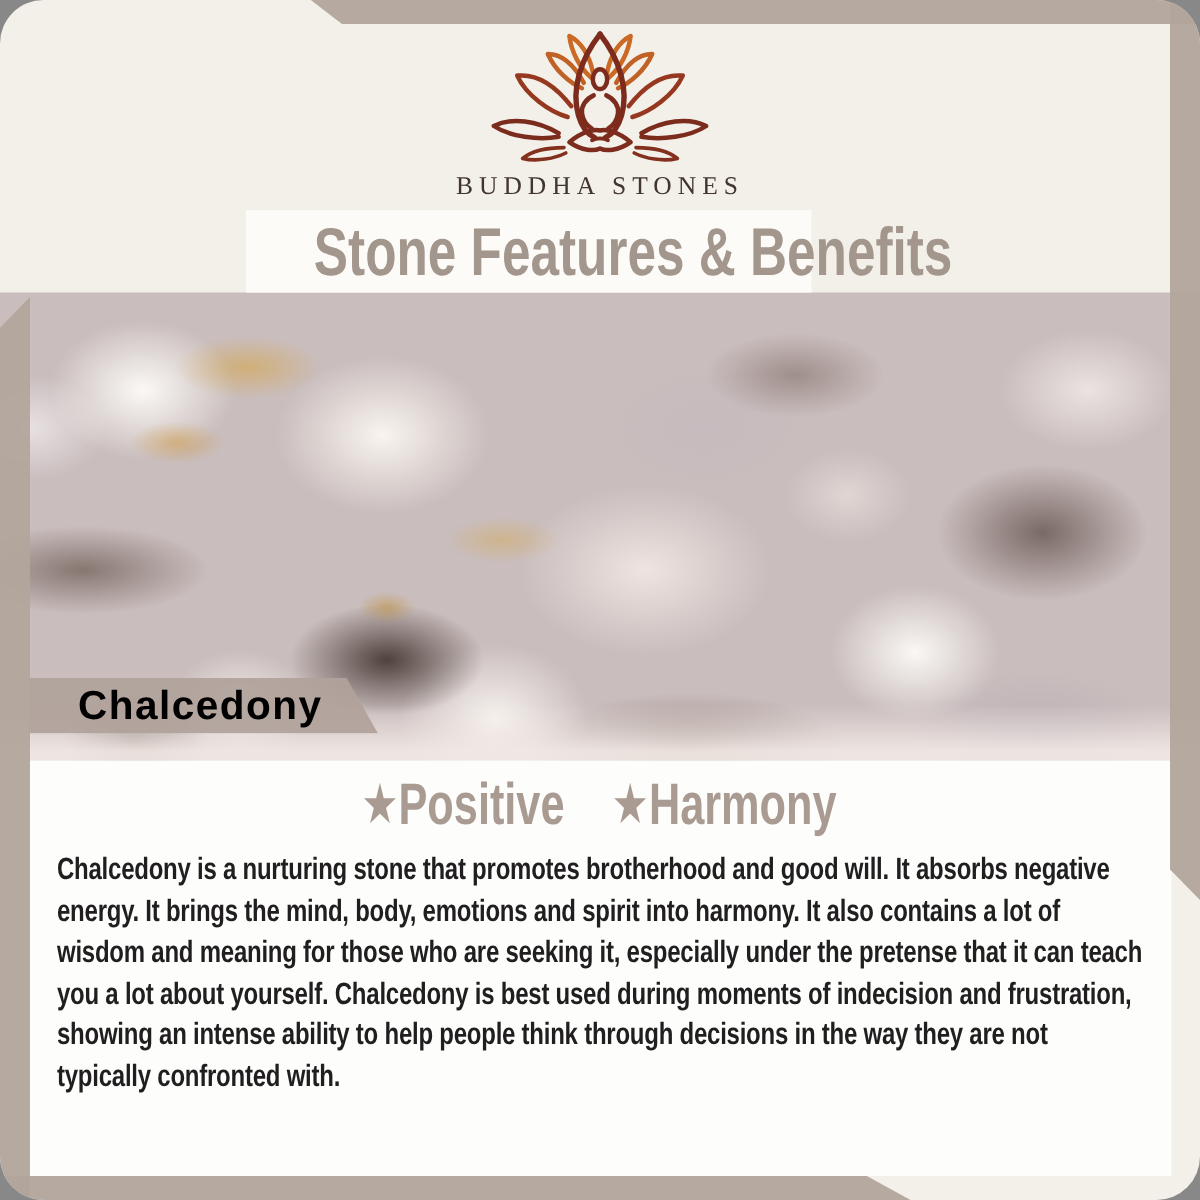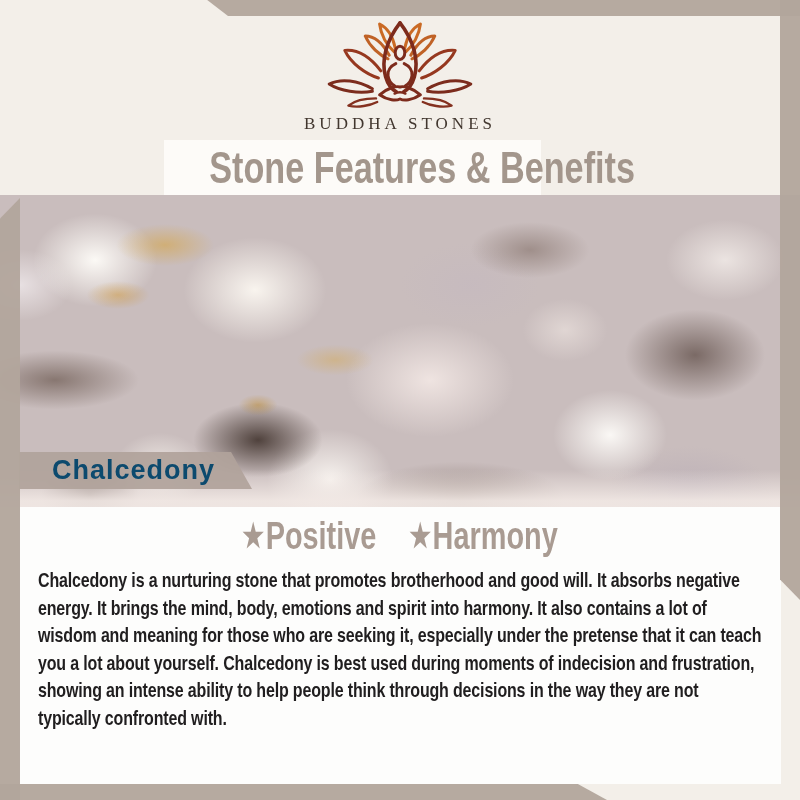--- a/index.html
+++ b/index.html
@@ -1,19 +1,20 @@
 <!DOCTYPE html>
 <html><head>
 <meta charset="utf-8">
 <style>
   html,body { margin:0; padding:0; background:#888; }
   #canvas {
     position:relative; width:800px; height:800px; margin:0 auto;
     background:#f3efe9; overflow:hidden;
     font-family:"Liberation Sans", sans-serif;
+    border-radius:29px;
   }
 
   
   .frame { position:absolute; background:rgba(178,165,156,0.95); z-index:60; }
   .frame-top    { left:0; top:0; width:800px; height:16px;
                   clip-path:polygon(25.9% 0, 100% 0, 100% 100%, 28.5% 100%); }
   .frame-right  { left:780px; top:0; width:20px; height:600px;
                   clip-path:polygon(0 0, 100% 0, 100% 100%, 0 96.6%); }
   .frame-left   { left:0; top:198px; width:20px; height:602px;
                   clip-path:polygon(100% 0, 100% 100%, 0 100%, 0 3.4%); }
@@ -70,21 +71,21 @@
   }
 
   
   .stone-label {
     position:absolute; left:19px; top:452px; width:233px; height:37px; z-index:20;
     background:rgba(176,163,155,0.93);
     clip-path:polygon(0 0, 91% 0, 100% 100%, 0 100%);
   }
   .stone-label span {
     display:block; padding-left:33px; line-height:37px;
-    font-weight:bold; font-size:27px; letter-spacing:1px; color:#0c4a6e;
+    font-weight:bold; font-size:27px; letter-spacing:1px; color:#000000;
   }
 
   
   .panel { position:absolute; left:19px; top:507px; width:762px; height:277px;
            background:#fdfdfc; z-index:2; }
 
   
   .tags {
     position:absolute; left:0; top:514px; width:800px; text-align:center; z-index:15;
     color:#a99b92; white-space:nowrap;

